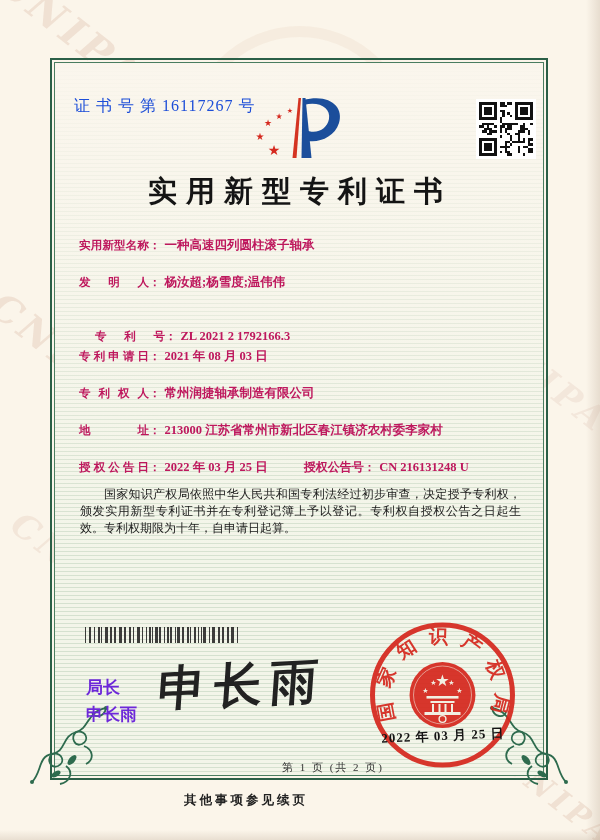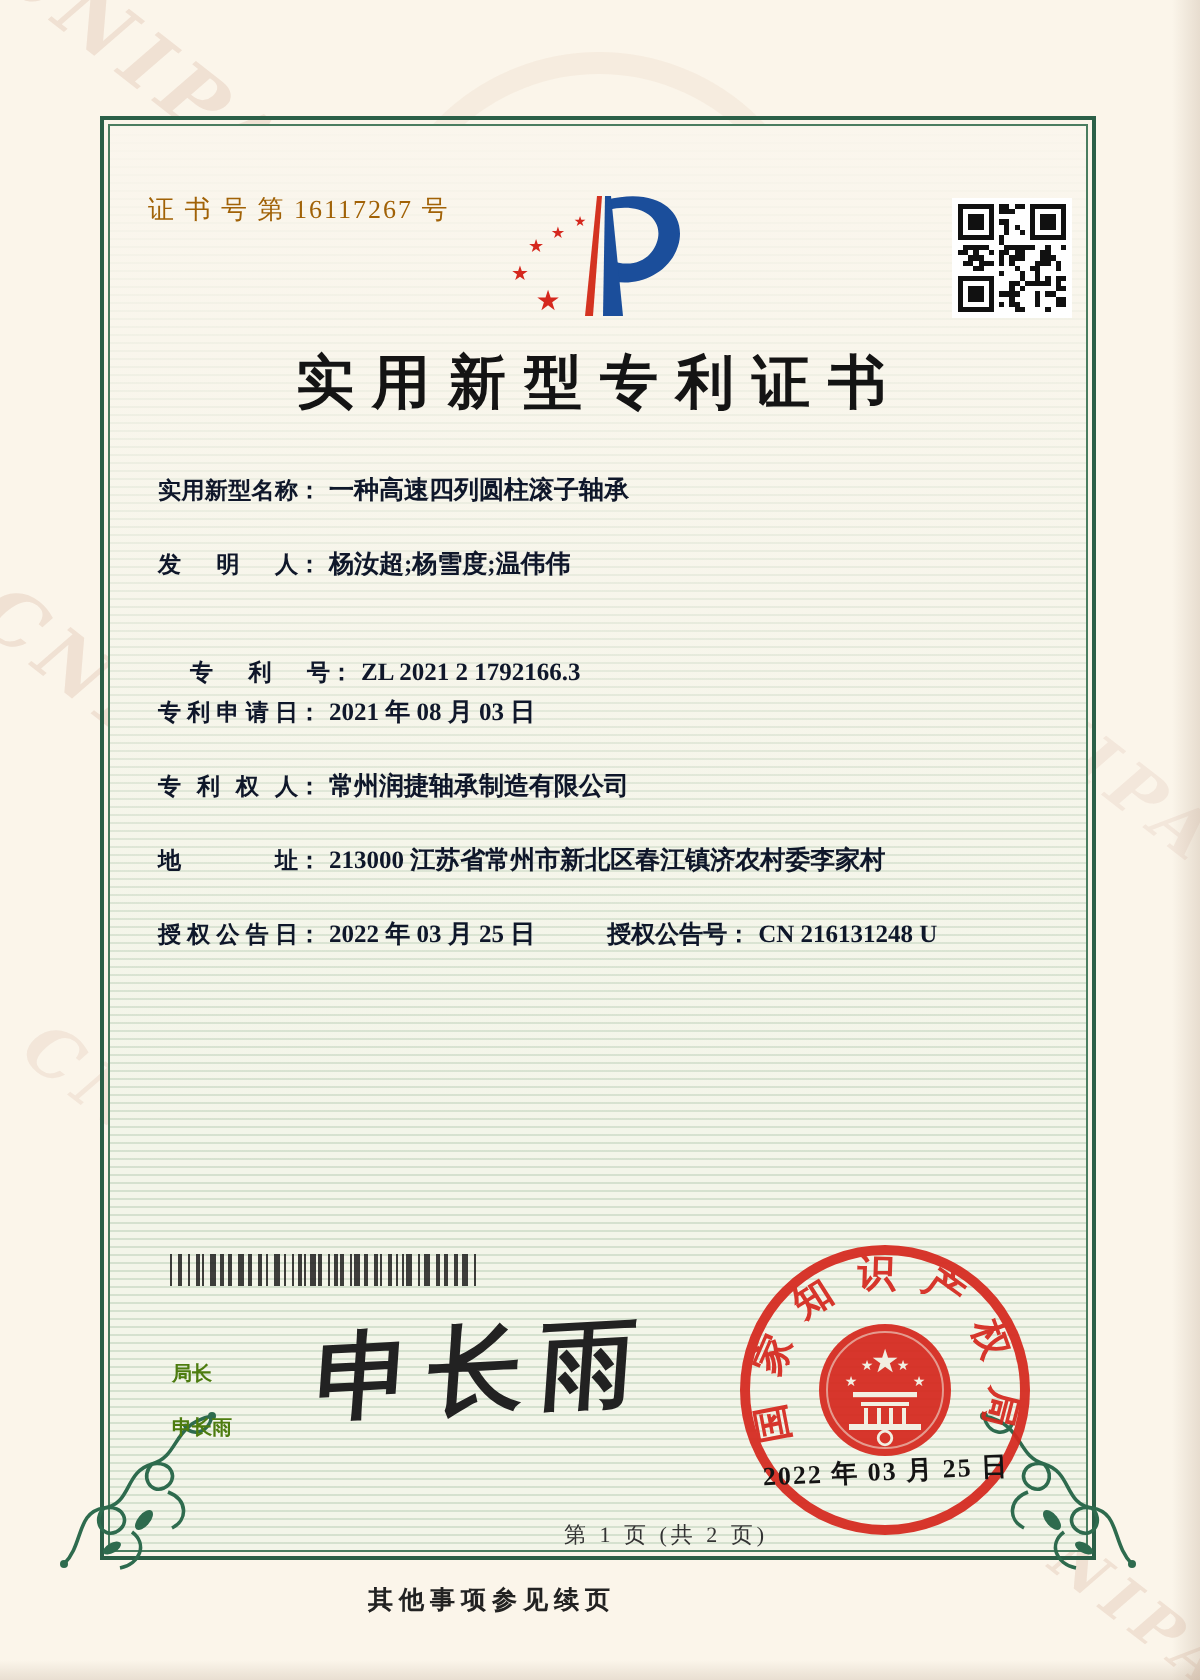--- a/index.html
+++ b/index.html
@@ -24,46 +24,46 @@
   
   .frame{position:absolute;left:50px;top:58px;width:498px;height:722px;
     border:2px solid #2b5f47;box-sizing:border-box;}
   .frame-inner{position:absolute;inset:2px;border:1px solid #4a7d60;
     background:
       linear-gradient(180deg,rgba(251,246,237,.95) 0%,rgba(251,246,237,.55) 30%,rgba(251,246,237,.12) 58%,rgba(251,246,237,0) 75%),
       repeating-linear-gradient(180deg,rgba(128,168,132,.26) 0 1px,rgba(244,246,234,0) 1px 4px),
       #f3f5e9;}
   .flourish{position:absolute;pointer-events:none;}
 
-  .certno{position:absolute;left:74px;top:96px;font-size:13px;color:#a16207;letter-spacing:1px;}
+  .certno{position:absolute;left:74px;top:96px;font-size:16px;color:#1d4ed8;letter-spacing:1px;}
 
   .logo{position:absolute;left:246px;top:92px;width:108px;height:76px;}
   .qr{position:absolute;left:476px;top:99px;width:60px;height:60px;background:#fff;
       box-sizing:border-box;padding:3px;}
   .qr svg{display:block;width:54px;height:54px;}
 
   .title{position:absolute;left:0;top:172px;width:600px;text-align:center;
     font-size:29px;font-weight:700;letter-spacing:9px;color:#141414;}
 
-  .frow{position:absolute;left:79px;width:450px;font-size:12.5px;font-weight:600;color:#0f172a;white-space:nowrap;}
+  .frow{position:absolute;left:79px;width:450px;font-size:12.5px;font-weight:600;color:#be185d;white-space:nowrap;}
   .flabel{display:inline-block;width:70px;font-size:11.5px;text-align:justify;text-align-last:justify;vertical-align:baseline;}
   .fcolon{font-size:11.5px;}
   .fvalue{margin-left:4px;}
   .fpair2{margin-left:36px;}
   .fpair2 .flabel2{font-size:12px;}
 
   .paras{position:absolute;left:80px;top:486px;width:441px;font-size:12px;line-height:17.2px;
     color:#1a1a1a;text-align:justify;font-weight:500;}
   .paras p{margin:0;text-indent:2em;}
 
   .barcode{position:absolute;left:85px;top:627px;width:155px;height:16px;}
   .barcode svg{display:block;}
 
   .officer{position:absolute;left:86px;top:674px;font-family:Liberation Sans, sans-serif;
-    font-size:10px;font-weight:700;color:#4d7c0f;line-height:27px;}
+    font-size:17px;font-weight:700;color:#6d28d9;line-height:27px;}
   .signature{position:absolute;left:158px;top:652px;width:220px;font-size:48px;font-weight:600;
     color:#222;letter-spacing:8px;transform:rotate(-3deg) skewX(-7deg);white-space:nowrap;}
 
   .seal{position:absolute;left:360px;top:615px;width:165px;height:165px;opacity:.93;}
   .seal-date{position:absolute;left:364px;top:727px;width:158px;text-align:center;
     font-size:13px;color:#141414;letter-spacing:1px;transform:rotate(-2.5deg);font-weight:600;}
 
   .pageno{position:absolute;left:50px;top:760px;width:566px;text-align:center;
     font-size:11px;color:#333;letter-spacing:2px;}
   .contnote{position:absolute;left:0;top:792px;width:492px;text-align:center;
@@ -269,20 +269,21 @@
   <span class="flabel">专利权人</span><span class="fcolon">：</span><span class="fvalue">常州润捷轴承制造有限公司</span>
 </div>
 <div class="frow" style="top:422px;">
   <span class="flabel">地址</span><span class="fcolon">：</span><span class="fvalue">213000 江苏省常州市新北区春江镇济农村委李家村</span>
 </div>
 <div class="frow" style="top:459px;">
   <span class="flabel">授权公告日</span><span class="fcolon">：</span><span class="fvalue">2022 年 03 月 25 日</span><span class="fpair2"><span class="flabel2">授权公告号</span><span class="fcolon">：</span><span class="fvalue">CN 216131248 U</span></span>
 </div>
 
 <div class="paras">
+  <p>国家知识产权局依照中华人民共和国专利法经过初步审查，决定授予专利权，颁发实用新型专利证书并在专利登记簿上予以登记。专利权自授权公告之日起生效。专利权期限为十年，自申请日起算。</p>
 </div>
 
 <div class="barcode">
     <svg width="155" height="16" viewBox="0 0 155 16">
       <rect x="0" y="0" width="1" height="16" fill="#1c1c1c" opacity="0.85"></rect>
       <rect x="4" y="0" width="2" height="16" fill="#1c1c1c" opacity="0.85"></rect>
       <rect x="9" y="0" width="1" height="16" fill="#1c1c1c" opacity="0.85"></rect>
       <rect x="13" y="0" width="2" height="16" fill="#1c1c1c" opacity="0.85"></rect>
       <rect x="16" y="0" width="1" height="16" fill="#1c1c1c" opacity="0.85"></rect>
       <rect x="20" y="0" width="3" height="16" fill="#1c1c1c" opacity="0.85"></rect>

